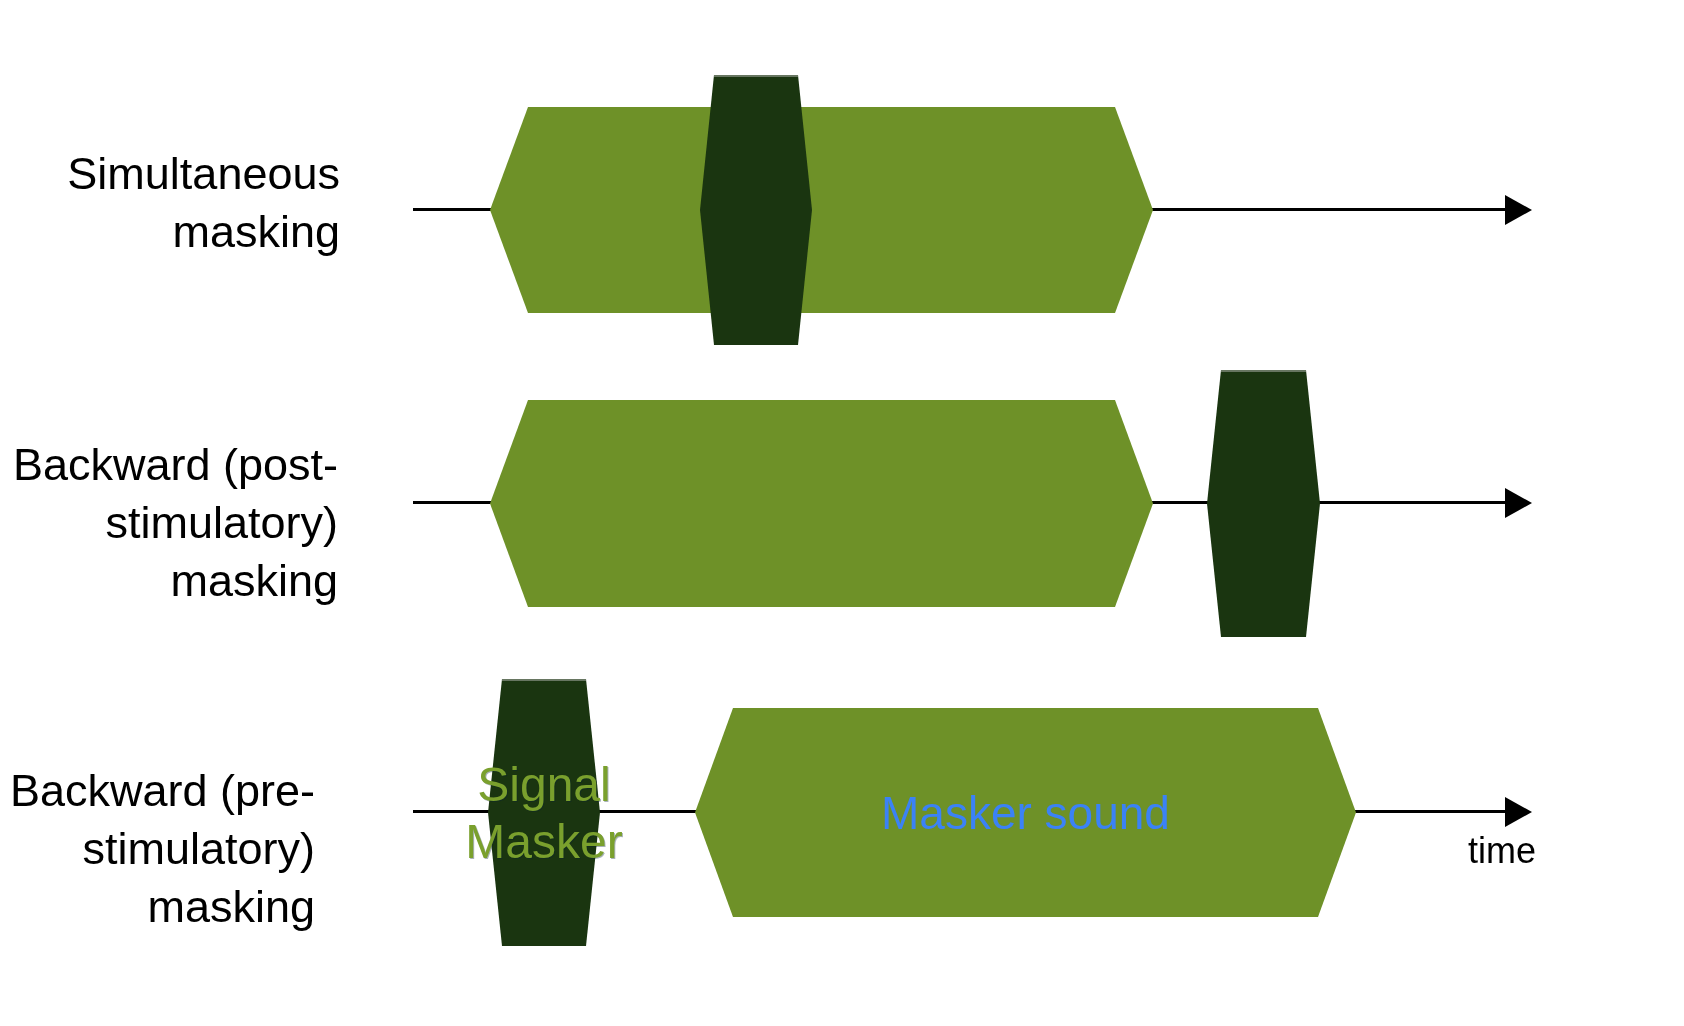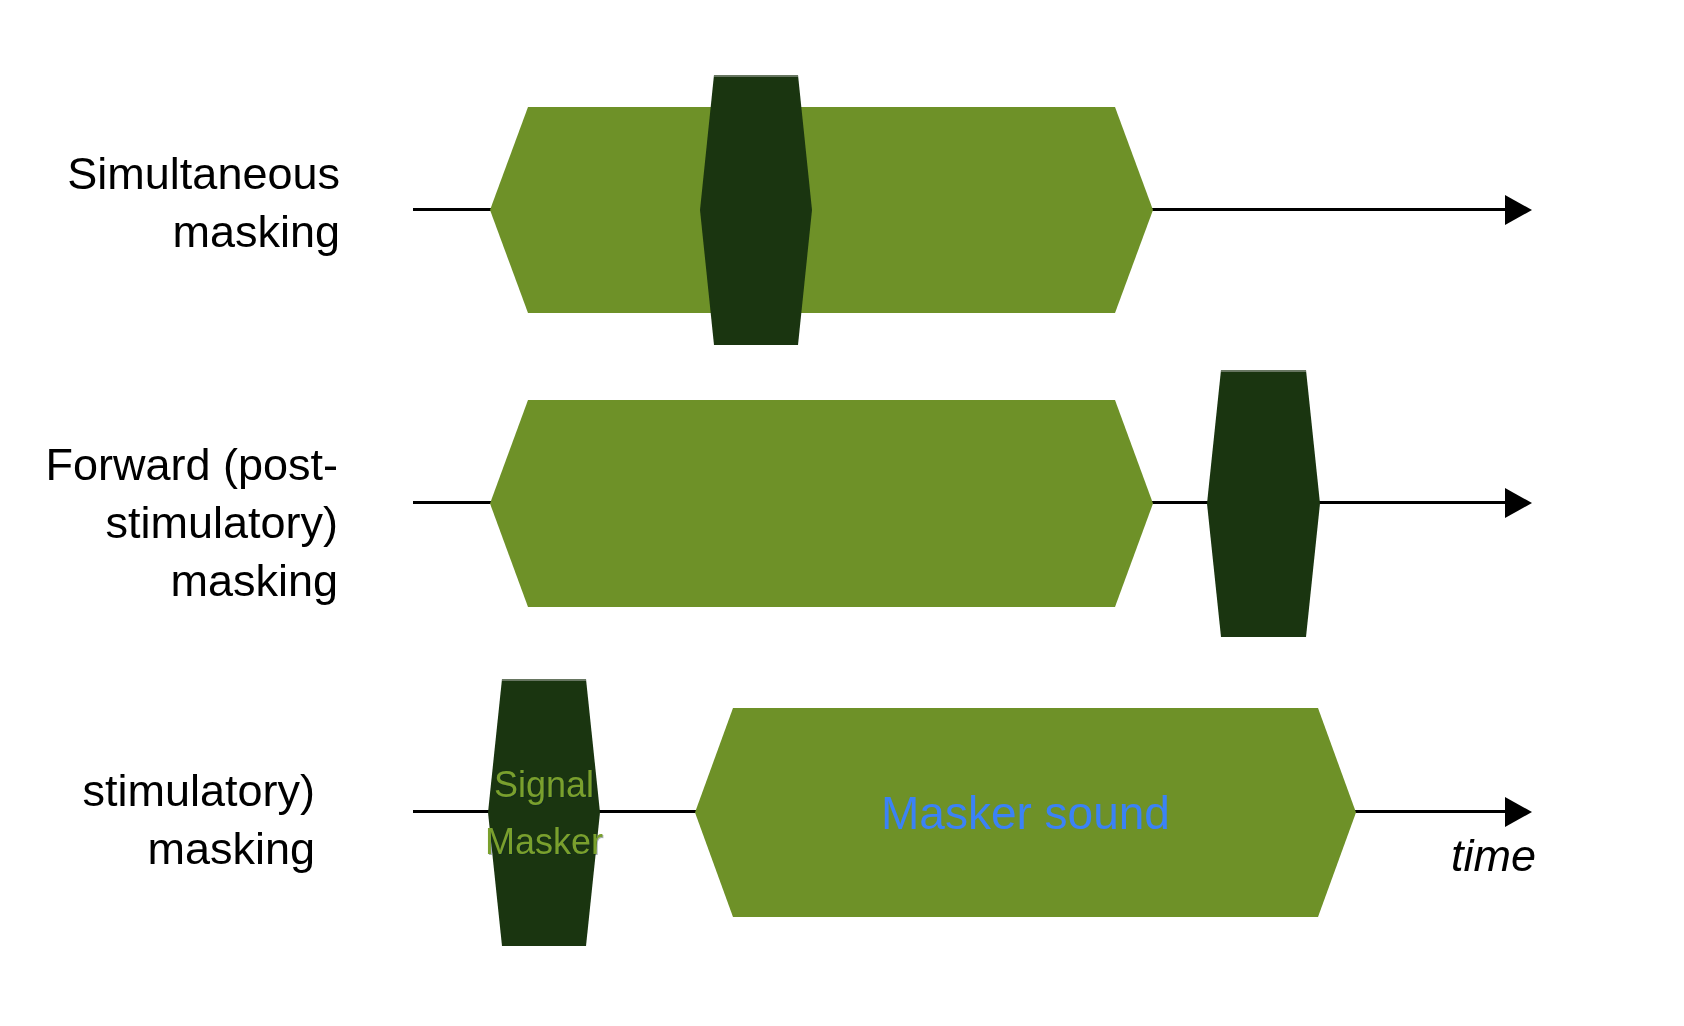--- a/index.html
+++ b/index.html
@@ -86,61 +86,61 @@
     display: flex; align-items: center; justify-content: center;
     font-size: 46px;
     color: #3b82f6;
     z-index: 4;
   }
   .signal-text {
     position: absolute;
     left: 444px; top: 756px;
     width: 200px;
     text-align: center;
-    font-size: 36px;
+    font-size: 48px;
     line-height: 57px;
     text-shadow: 1px 1px 0 rgba(10, 35, 55, 0.35);
     z-index: 4;
   }
   .time-label {
     position: absolute;
     left: 1336px; top: 830px;
     width: 200px;
     text-align: right;
-    font-size: 45px;
-    font-style: italic;
+    font-size: 36px;
     color: #000000;
     z-index: 4;
   }
 </style>
 </head>
 <body>
 
 <div class="canvas">
 
   <div class="row-label r1">
     <div>Simultaneous</div>
     <div>masking</div>
   </div>
   <div class="axis-line a1" style="background-color: rgb(0, 0, 0);"></div>
   <div class="arrow-head h1" style="border-left-color: rgb(0, 0, 0);"></div>
   <div class="hex wide g1" style="background-color: rgb(110, 145, 40);"></div>
   <div class="hex narrow d1" style="background-color: rgb(26, 53, 16);"></div>
 
   <div class="row-label r2">
-    <div>Forward (post-</div>
+    <div>Backward (post-</div>
     <div>stimulatory)</div>
     <div>masking</div>
   </div>
   <div class="axis-line a2" style="background-color: rgb(0, 0, 0);"></div>
   <div class="arrow-head h2" style="border-left-color: rgb(0, 0, 0);"></div>
   <div class="hex wide g2" style="background-color: rgb(110, 145, 40);"></div>
   <div class="hex narrow d2" style="background-color: rgb(26, 53, 16);"></div>
 
   <div class="row-label r3">
+    <div>Backward (pre-</div>
     <div>stimulatory)</div>
     <div>masking</div>
   </div>
   <div class="axis-line a3" style="background-color: rgb(0, 0, 0);"></div>
   <div class="arrow-head h3" style="border-left-color: rgb(0, 0, 0);"></div>
   <div class="hex narrow d3" style="background-color: rgb(26, 53, 16);"></div>
   <div class="hex wide g3" style="background-color: rgb(110, 145, 40);"></div>
   <div class="masker-text">Masker sound</div>
   <div class="signal-text" style="color: rgb(122, 160, 45);">
     <div>Signal</div>

